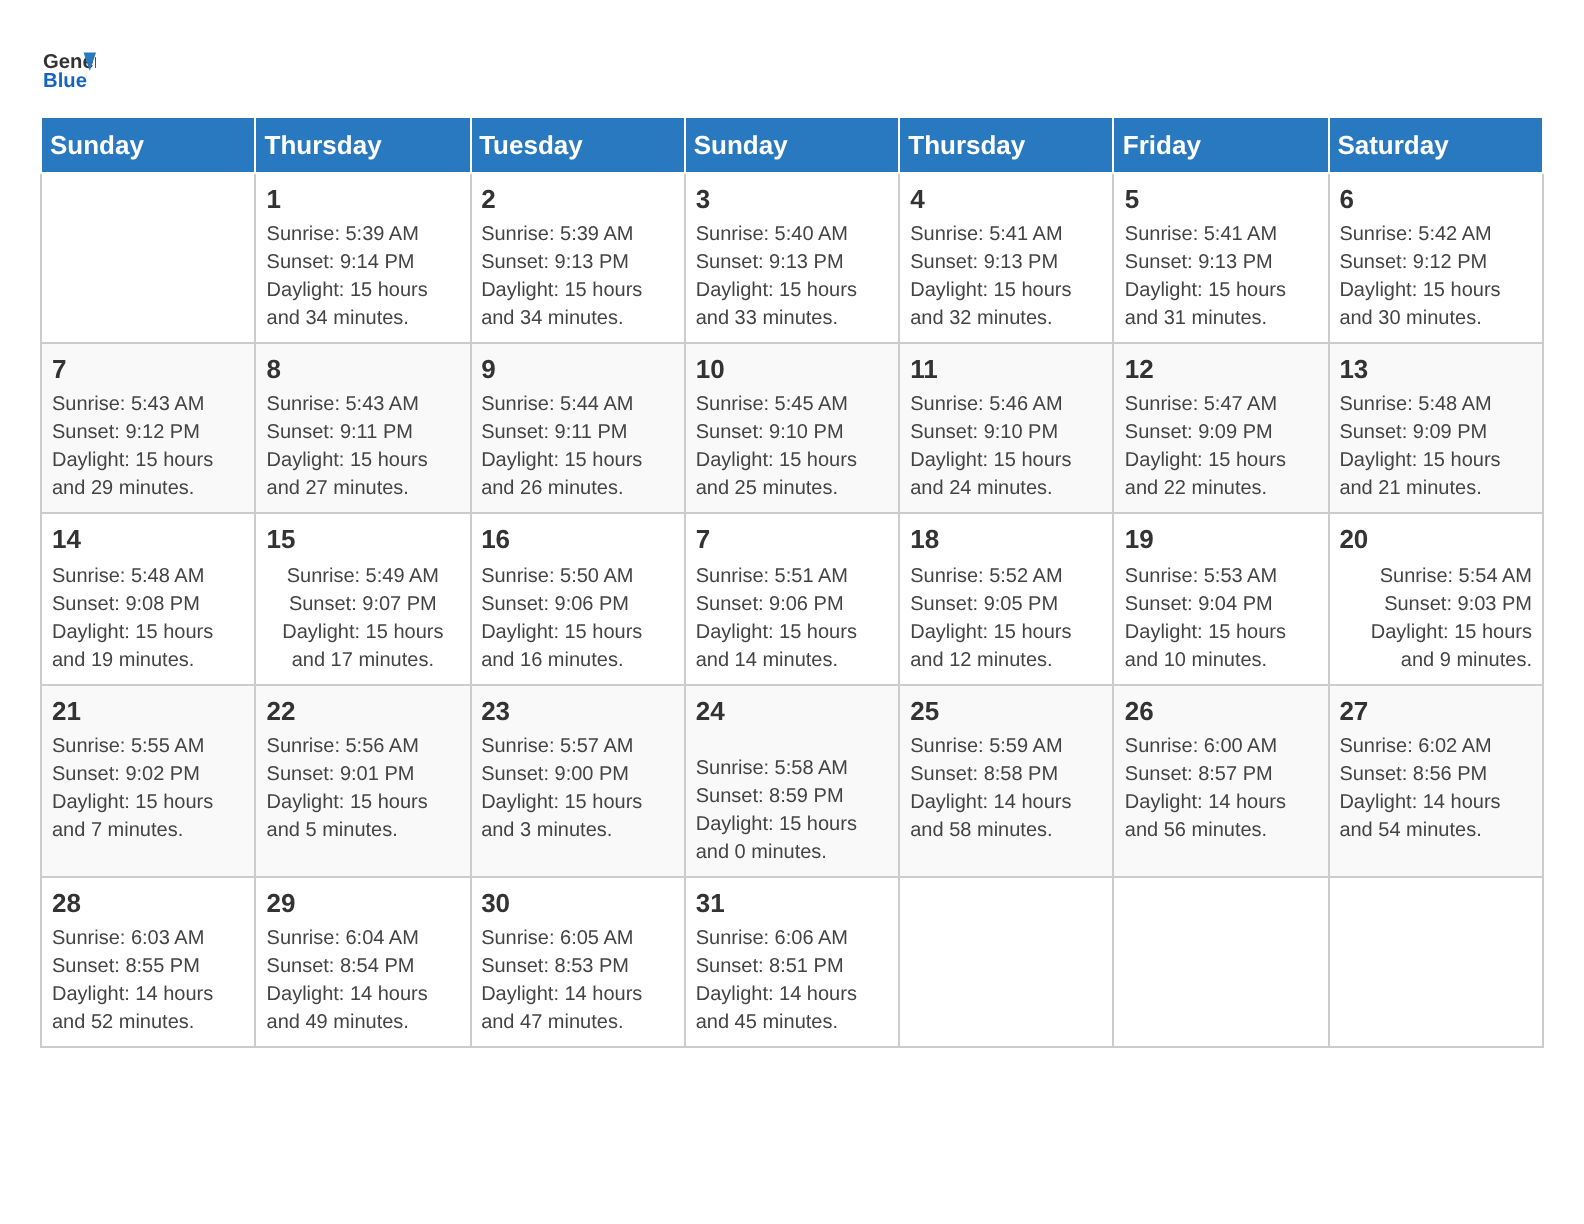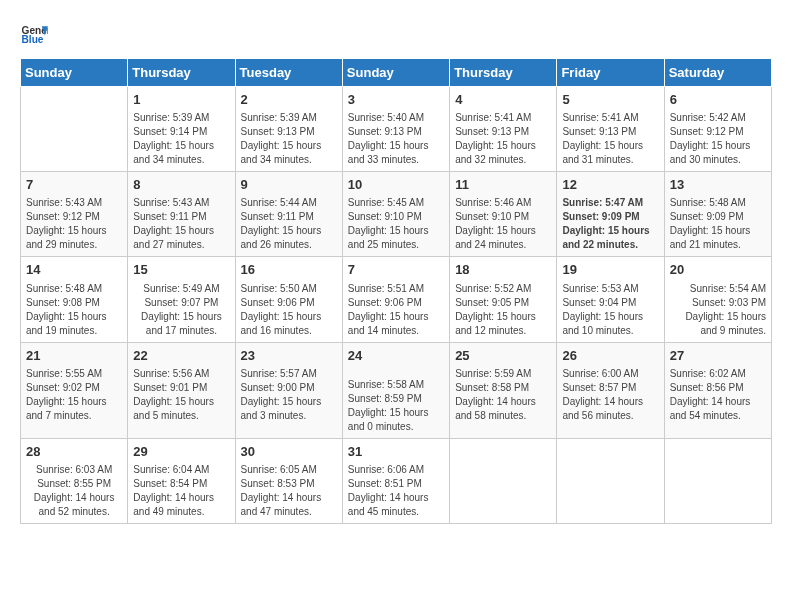--- a/index.html
+++ b/index.html
@@ -188,21 +188,21 @@
         </td>
         <td>
           <div class="day-num">11</div>
           <div class="day-info" style="white-space: pre-line;">Sunrise: 5:46 AM
 Sunset: 9:10 PM
 Daylight: 15 hours
 and 24 minutes.</div>
         </td>
         <td>
           <div class="day-num">12</div>
-          <div class="day-info" style="white-space: pre-line; font-weight: bold;">Sunrise: 5:47 AM
+          <div class="day-info" style="white-space: pre-line;">Sunrise: 5:47 AM
 Sunset: 9:09 PM
 Daylight: 15 hours
 and 22 minutes.</div>
         </td>
         <td>
           <div class="day-num">13</div>
           <div class="day-info" style="white-space: pre-line;">Sunrise: 5:48 AM
 Sunset: 9:09 PM
 Daylight: 15 hours
 and 21 minutes.</div>
@@ -306,21 +306,21 @@
           <div class="day-num">27</div>
           <div class="day-info" style="white-space: pre-line;">Sunrise: 6:02 AM
 Sunset: 8:56 PM
 Daylight: 14 hours
 and 54 minutes.</div>
         </td>
       </tr>
       <tr>
         <td>
           <div class="day-num">28</div>
-          <div class="day-info" style="white-space: pre-line; text-align: center;">Sunrise: 6:03 AM
+          <div class="day-info" style="white-space: pre-line;">Sunrise: 6:03 AM
 Sunset: 8:55 PM
 Daylight: 14 hours
 and 52 minutes.</div>
         </td>
         <td>
           <div class="day-num">29</div>
           <div class="day-info" style="white-space: pre-line;">Sunrise: 6:04 AM
 Sunset: 8:54 PM
 Daylight: 14 hours
 and 49 minutes.</div>

